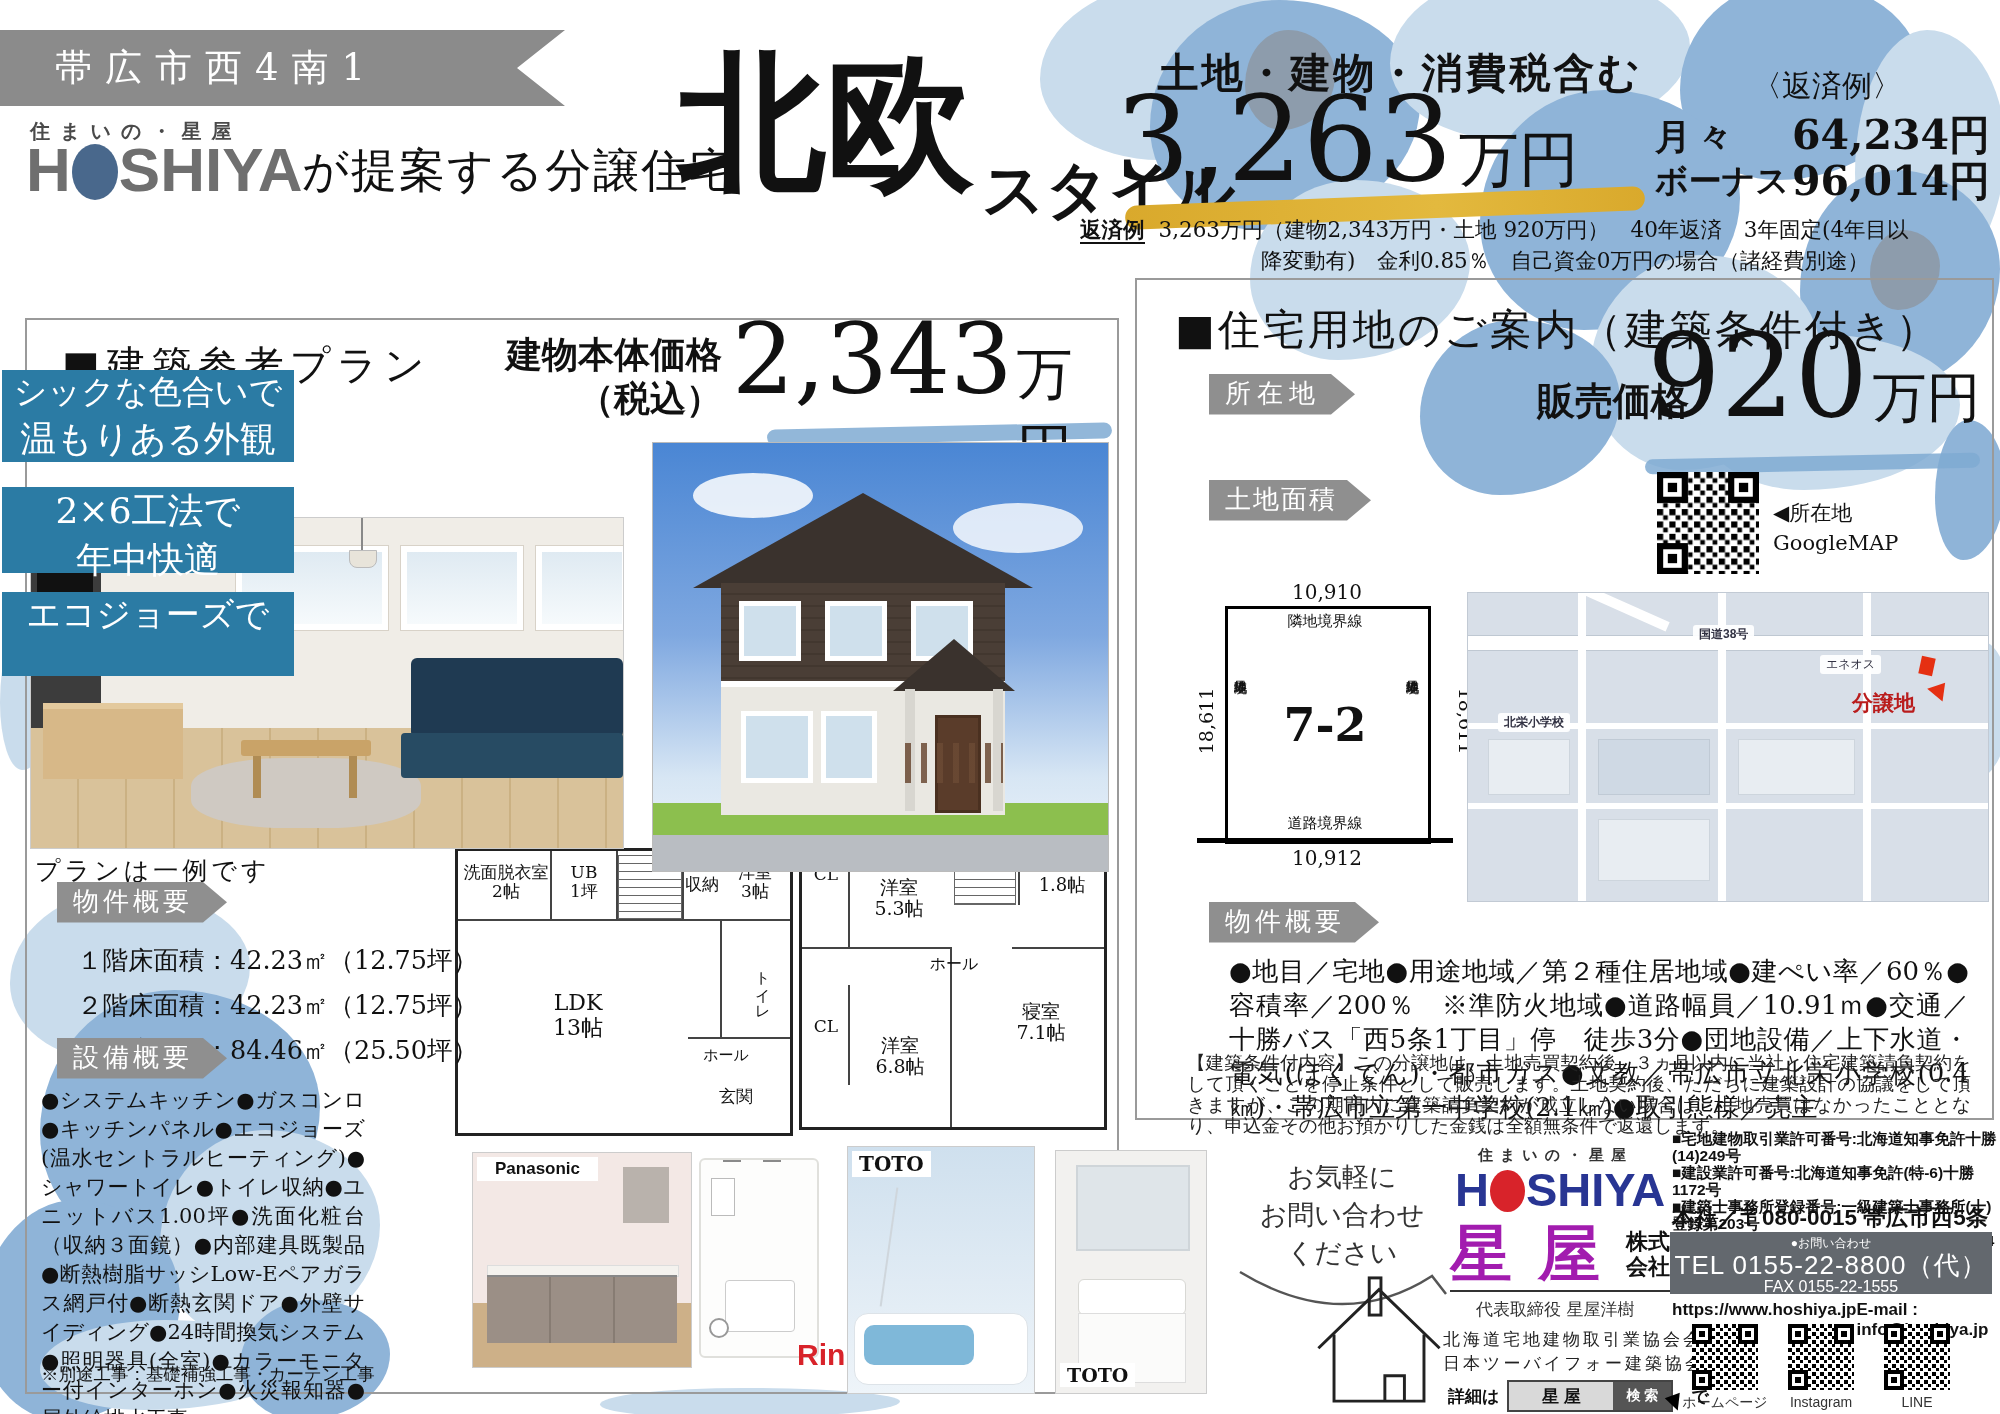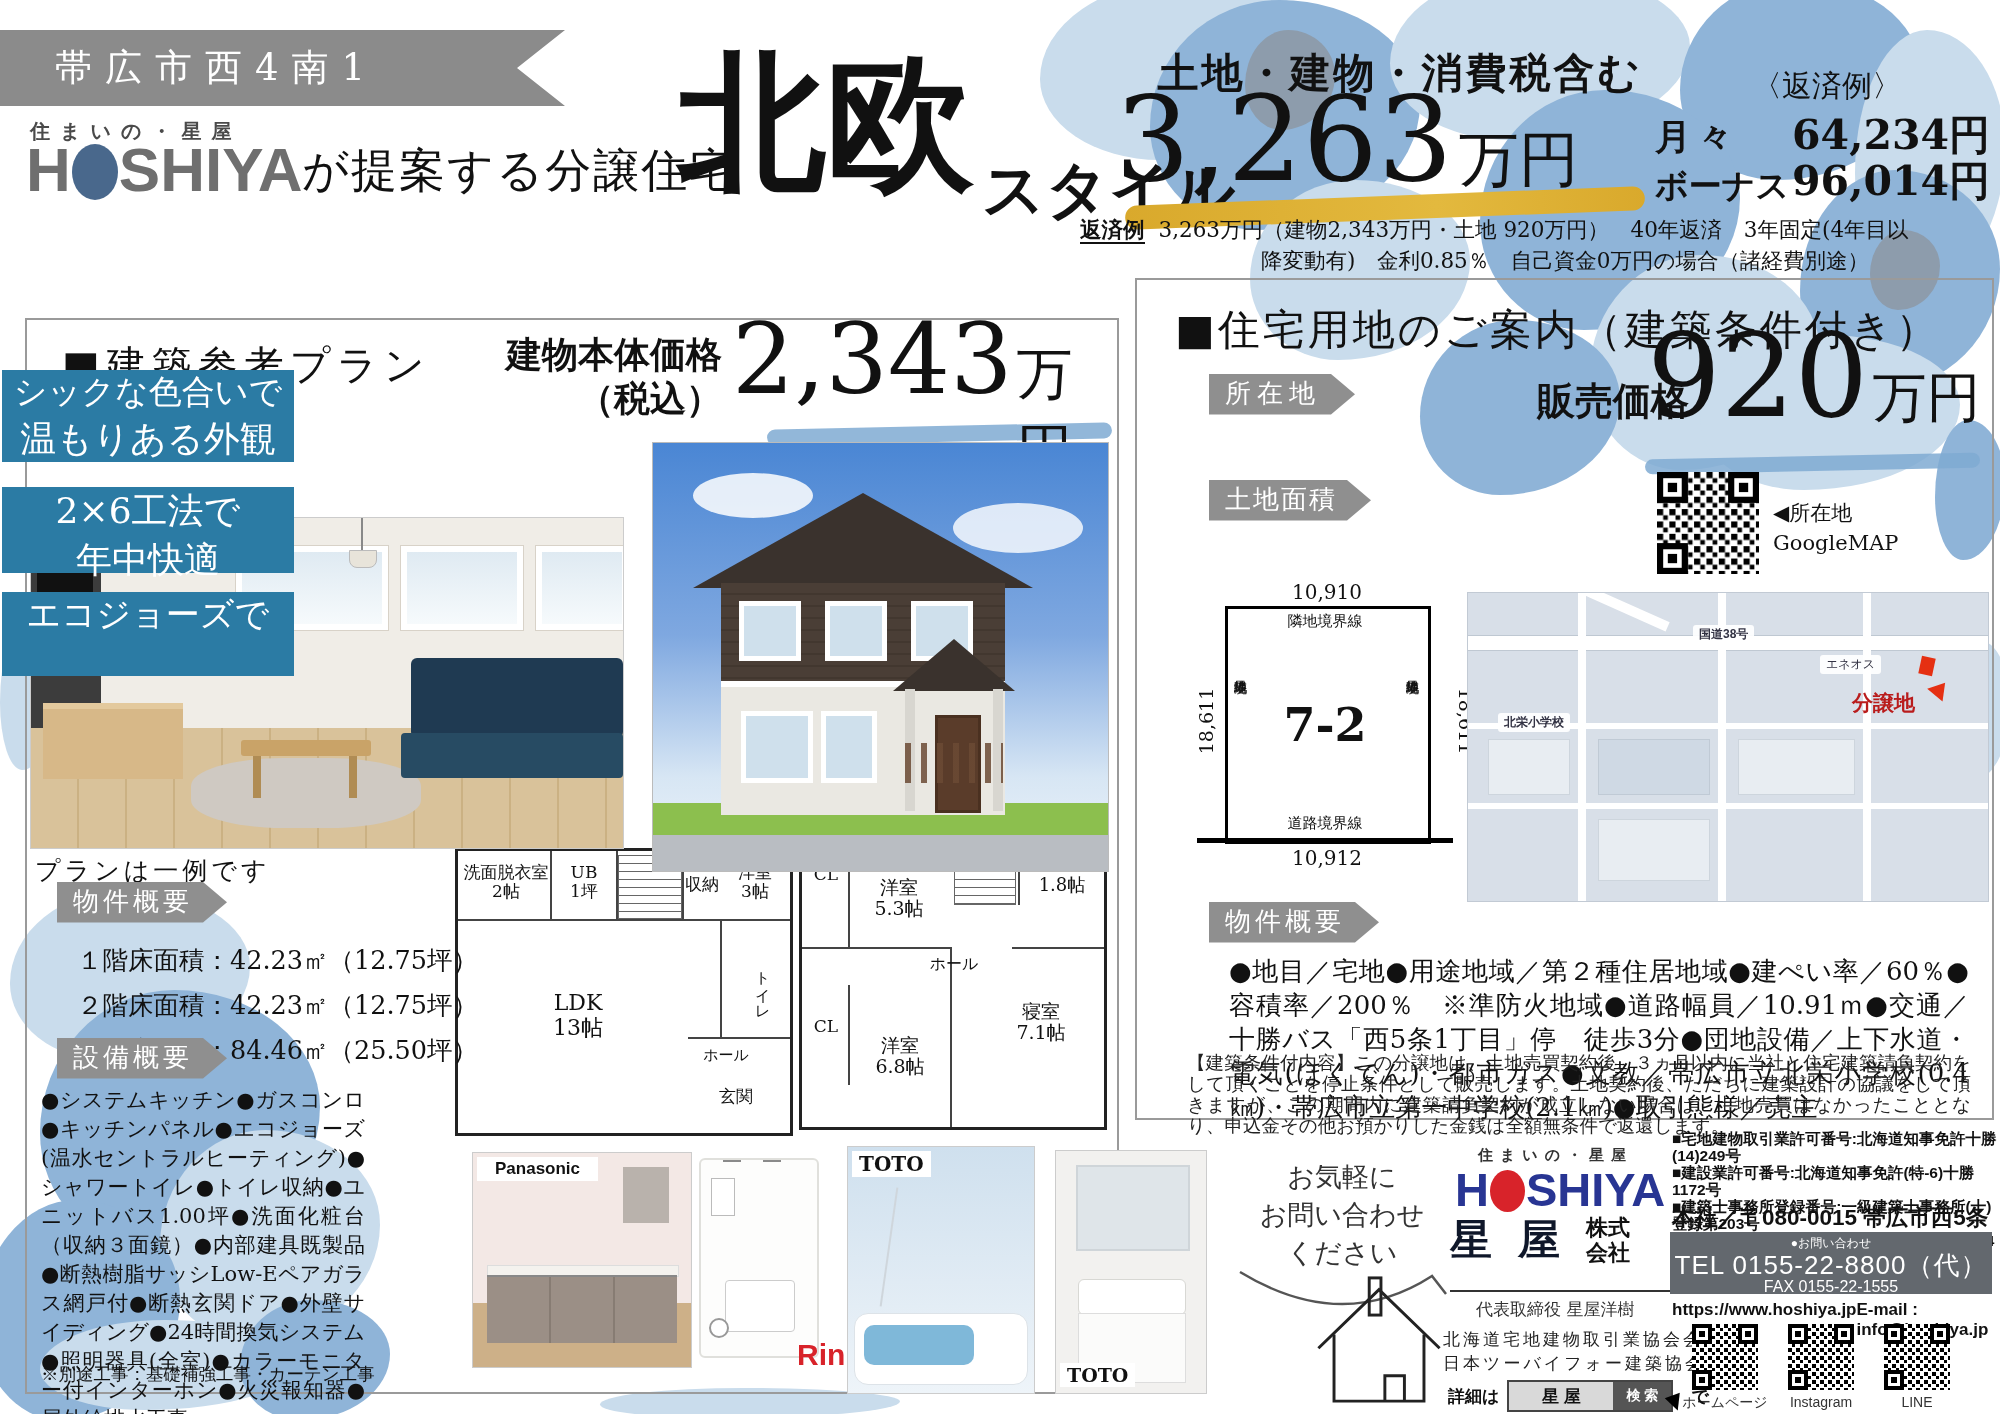--- a/index.html
+++ b/index.html
@@ -91,21 +91,21 @@
   <div class="brushy" style="left:1125px;top:196px;width:520px;height:24px;z-index:4"></div>
   <div class="abs serif" style="left:1115px;top:78px;z-index:5;display:flex;align-items:baseline">
     <span style="font-size:118px;line-height:1.05">3,263</span>
     <span style="font-size:60px;margin-left:6px">万円</span>
   </div>
   <div class="abs serif" style="left:1752px;top:66px;z-index:4;font-size:30px">〈返済例〉</div>
   <div class="abs serif" style="left:1655px;top:108px;z-index:4;width:335px;display:flex;justify-content:space-between;align-items:baseline;font-weight:bold">
     <span style="font-size:36px;letter-spacing:6px">月々</span>
     <span style="font-size:41px">64,234円</span>
   </div>
-  <div class="abs serif" style="left:1655px;top:154px;z-index:4;width:335px;display:flex;justify-content:space-between;align-items:flex-end;font-weight:bold">
+  <div class="abs serif" style="left:1655px;top:154px;z-index:4;width:335px;display:flex;justify-content:space-between;align-items:center;font-weight:bold">
     <span style="font-size:33px">ボーナス</span>
     <span style="font-size:41px">96,014円</span>
   </div>
   <div class="abs serif" style="left:1080px;top:214px;z-index:4;width:910px;font-size:21.5px;line-height:31px">
     <div>
       <span style="font-weight:bold;border-bottom:2px solid #111;margin-right:14px">返済例</span><span>3,263万円（建物2,343万円・土地 920万円）　40年返済　3年固定(4年目以</span>
     </div>
     <div style="text-align:center;padding-left:60px">降変動有)　金利0.85％　自己資金0万円の場合（諸経費別途）</div>
   </div>
 
@@ -380,21 +380,21 @@
     </g>
   </svg>
 
   <div class="abs serif" style="left:1478px;top:1146px;font-size:15px;letter-spacing:7px;font-weight:bold;color:#333;z-index:4">住まいの・星屋</div>
   <div class="abs sans" style="left:1455px;top:1162px;z-index:4;font-size:47px;font-weight:bold;color:#283593;display:flex;align-items:center">
     <span>H</span>
       <span style="display:inline-block;width:35px;height:42px;background:#d8232a;border-radius:50%;margin:3px 1px 0"></span>
       <span>SHIYA</span>
   </div>
   <div class="abs" style="left:1450px;top:1212px;z-index:4;display:flex;align-items:center">
-    <span class="sans" style="font-size:42px;font-weight:bold;letter-spacing:26px;color:#0f172a">星屋</span>
+    <span class="sans" style="font-size:62px;font-weight:bold;letter-spacing:26px;color:#a21caf">星屋</span>
     <span class="sans" style="font-size:22px;font-weight:bold;line-height:25px;color:#111">
       <div>株式</div>
       <div>会社</div>
     </span>
   </div>
   <div class="abs" style="left:1450px;top:1290px;width:225px;height:2px;background:#333;z-index:4"></div>
   <div class="abs serif" style="left:1476px;top:1298px;font-size:17px;color:#333;z-index:4">代表取締役 星屋洋樹</div>
   <div class="abs sans" style="left:1443px;top:1328px;font-size:17px;letter-spacing:3px;color:#222;z-index:4">北海道宅地建物取引業協会会員</div>
   <div class="abs sans" style="left:1443px;top:1352px;font-size:17px;letter-spacing:3px;color:#222;z-index:4">日本ツーバイフォー建築協会会員</div>
   <div class="abs" style="left:1448px;top:1380px;z-index:4;display:flex;align-items:center;gap:8px">

